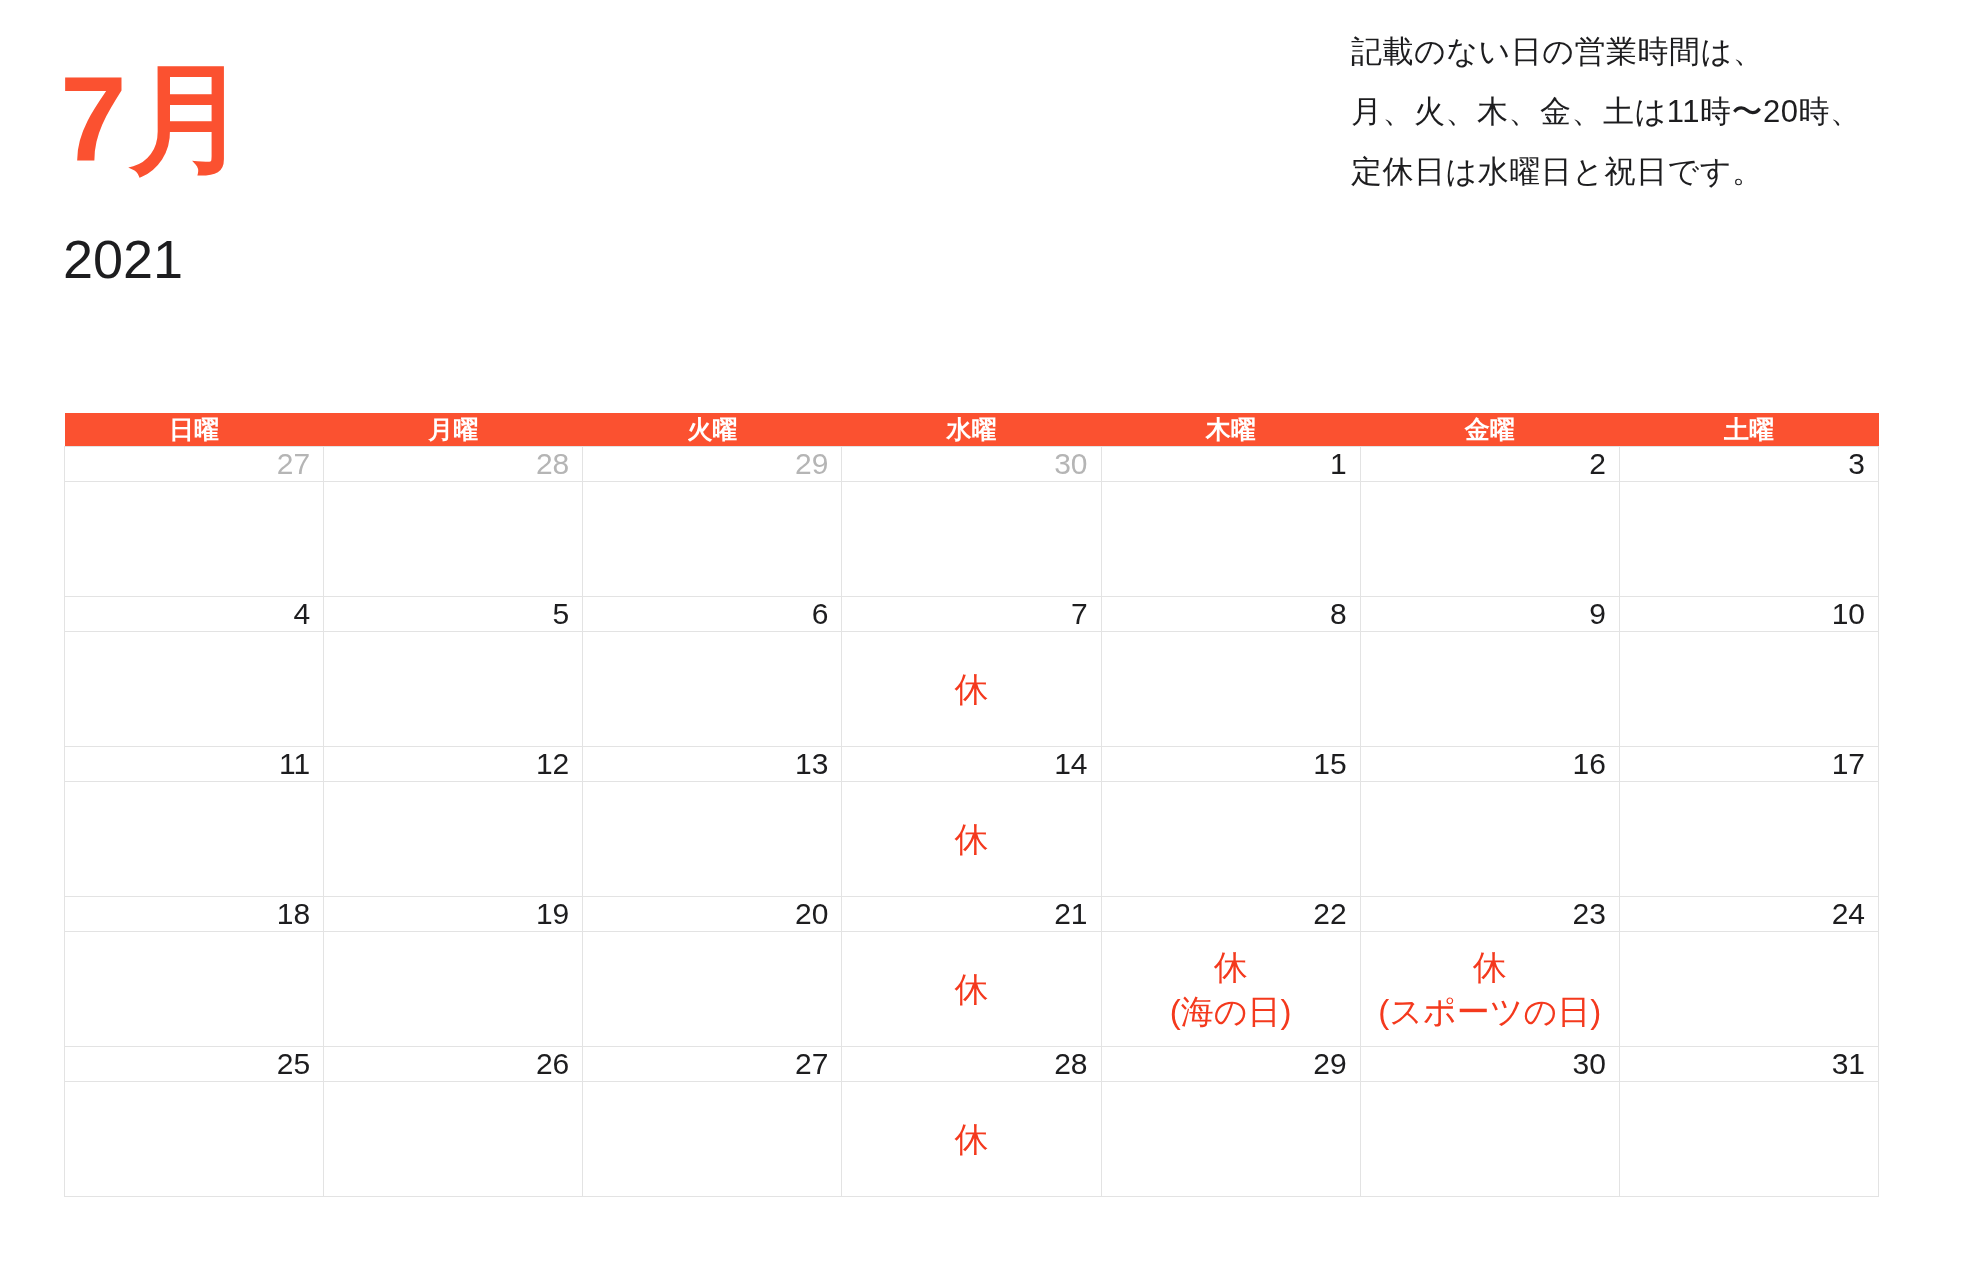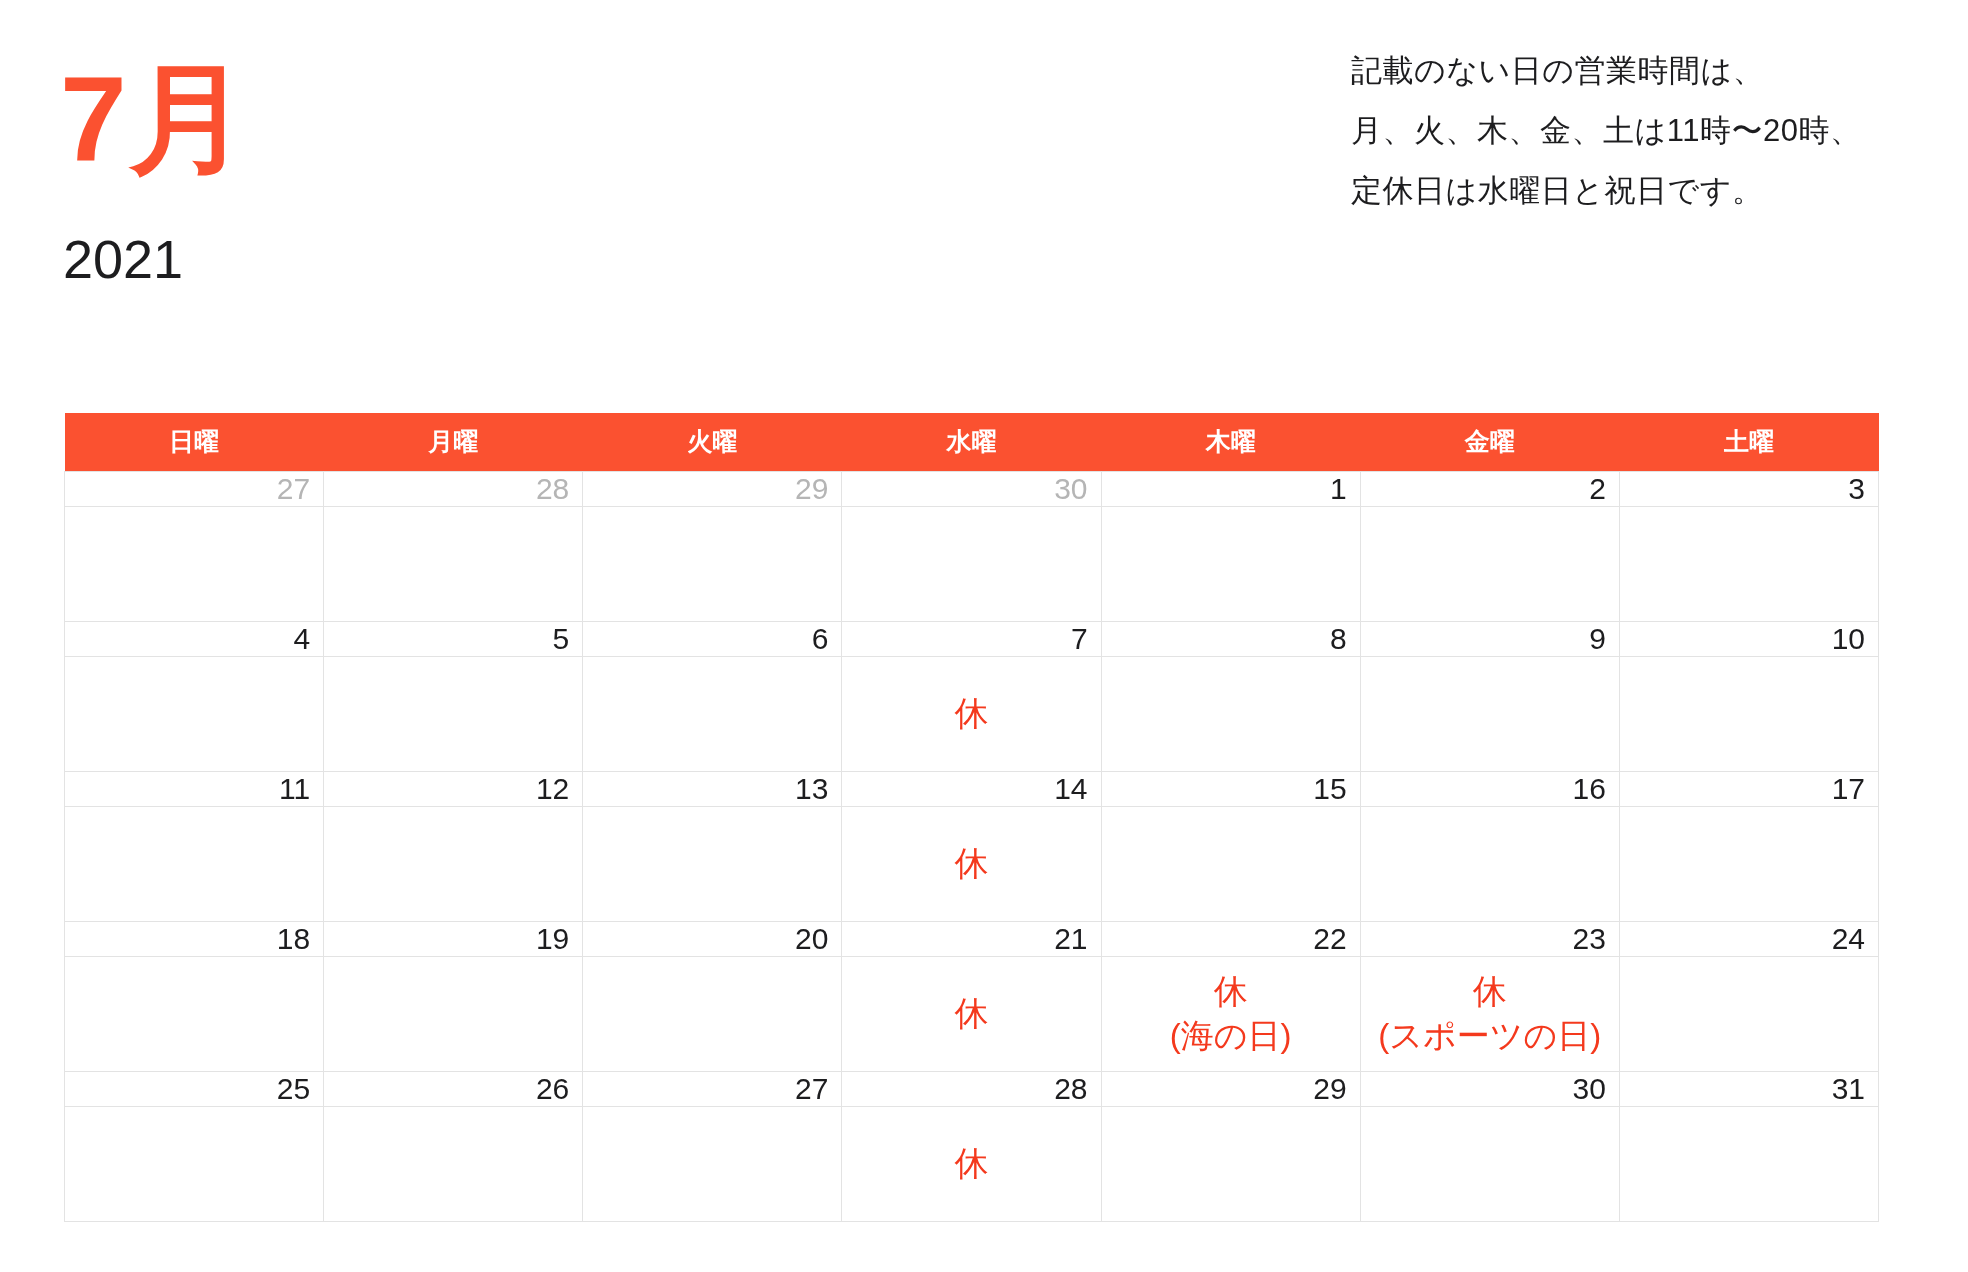--- a/index.html
+++ b/index.html
@@ -23,32 +23,32 @@
     position: absolute; left: 60px; top: 58px;
     font-size: 120px; font-weight: 700; line-height: 1;
     color: var(--accent); letter-spacing: 2px; text-align: right;
   }
   .year-label {
     position: absolute; left: 63px; top: 230px;
     font-size: 54px; font-weight: 400; line-height: 1.1;
     color: var(--ink);
   }
   .notes-block {
-    position: absolute; left: 1351px; top: 41px;
+    position: absolute; left: 1351px; top: 22px;
     font-size: 31px; line-height: 60px; color: var(--ink);
     letter-spacing: 0.5px; white-space: nowrap;
   }
 
   table.calendar {
     position: absolute; left: 64px; top: 413px;
     width: 1815px;
     border-collapse: collapse; table-layout: fixed;
   }
   table.calendar th {
-    height: 58px;
+    height: 33px;
     background: var(--accent);
     color: var(--header-text);
     font-size: 25px; font-weight: 700;
     text-align: center; vertical-align: middle;
     border: none;
   }
   table.calendar td {
     border: 1px solid var(--grid);
     background: #ffffff;
   }

